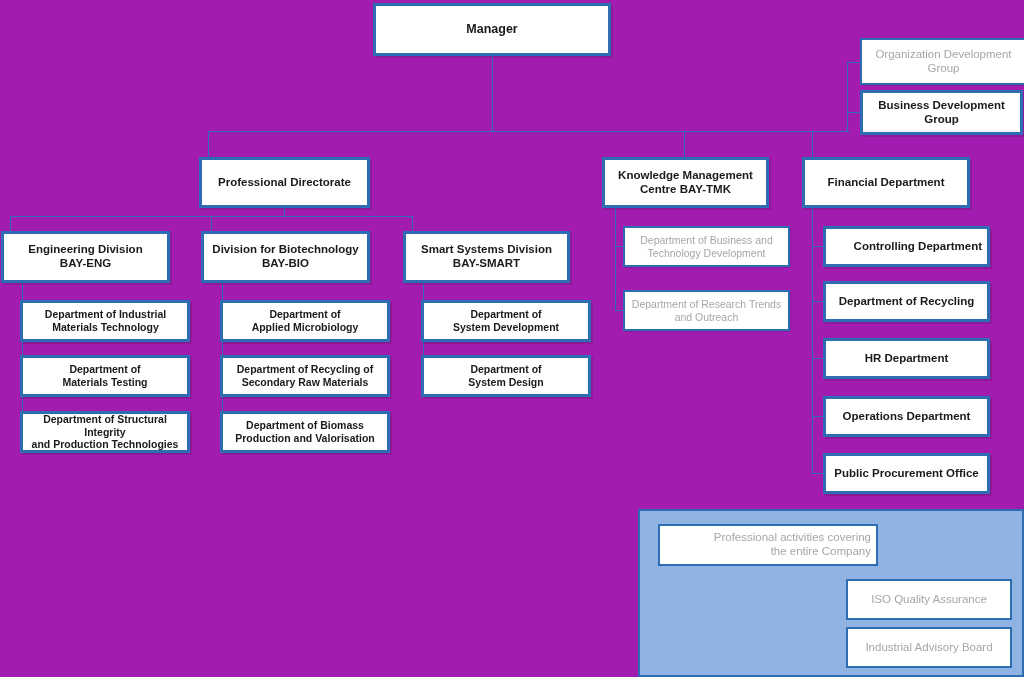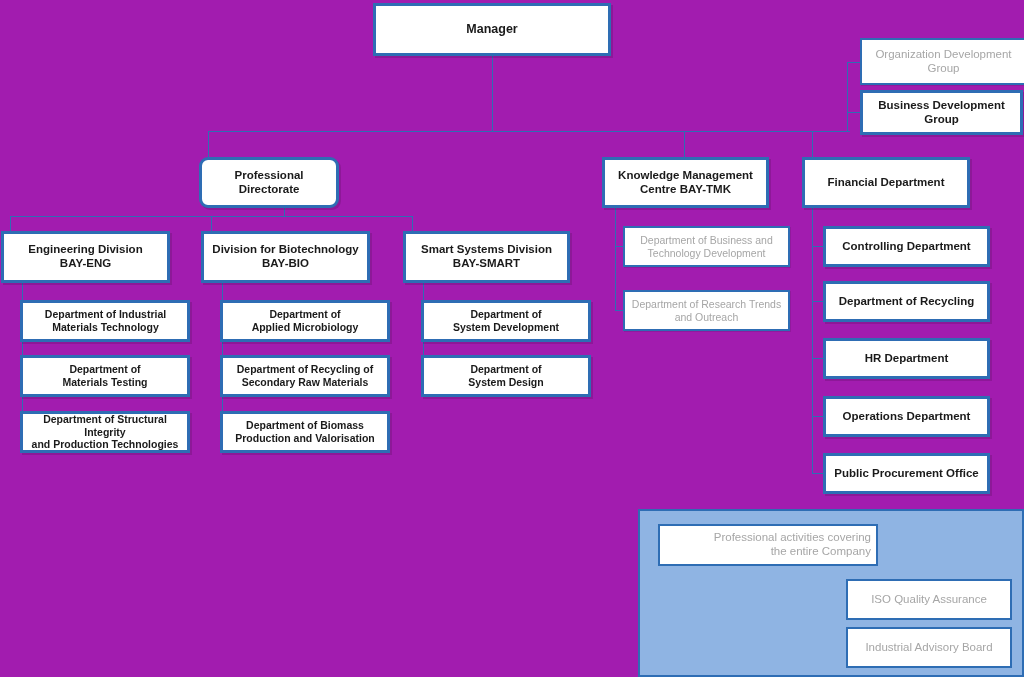--- a/index.html
+++ b/index.html
@@ -129,21 +129,21 @@
     <span class="label">Manager</span>
   </div>
 
   <div class="node muted clipped" style="left:860px; top:38px; width:165px; height:47px;justify-content:center;">
     <span class="label">Organization Development Group</span>
   </div>
   <div class="node" style="left:860px; top:90px; width:163px; height:45px;">
     <span class="label">Business Development Group</span>
   </div>
 
-  <div class="node lvl2" style="left:199px; top:157px; width:140px; height:51px;border-radius:9px;">
+  <div class="node lvl2" style="left:199px; top:157px; width:171px; height:51px;">
     <span class="label">Professional Directorate</span>
   </div>
 
   <div class="node lvl2" style="left:602px; top:157px; width:167px; height:51px;">
     <span class="label">Knowledge Management
 Centre BAY-TMK</span>
   </div>
 
   <div class="node lvl2" style="left:802px; top:157px; width:168px; height:51px;">
     <span class="label">Financial Department</span>
@@ -199,21 +199,21 @@
 
   <div class="node muted" style="left:623px; top:226px; width:167px; height:41px; font-size:10.5px;">
     <span class="label">Department of Business and
 Technology Development</span>
   </div>
   <div class="node muted" style="left:623px; top:290px; width:167px; height:41px; font-size:10.5px;">
     <span class="label">Department of Research Trends
 and Outreach</span>
   </div>
 
-  <div class="node" style="left:823px; top:226px; width:167px; height:41px;">
+  <div class="node" style="left:823px; top:226px; width:167px; height:41px;text-align:right;">
     <span class="label">Controlling Department</span>
   </div>
   <div class="node" style="left:823px; top:281px; width:167px; height:41px;">
     <span class="label">Department of Recycling</span>
   </div>
   <div class="node" style="left:823px; top:338px; width:167px; height:41px;">
     <span class="label">HR Department</span>
   </div>
   <div class="node" style="left:823px; top:396px; width:167px; height:41px;">
     <span class="label">Operations Department</span>

